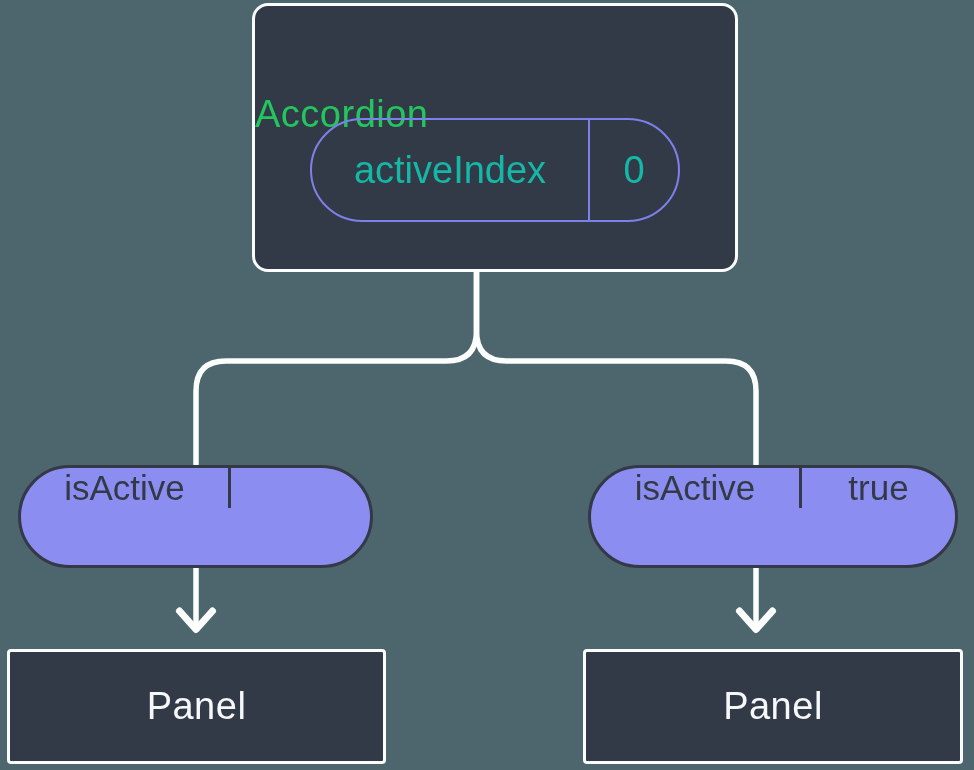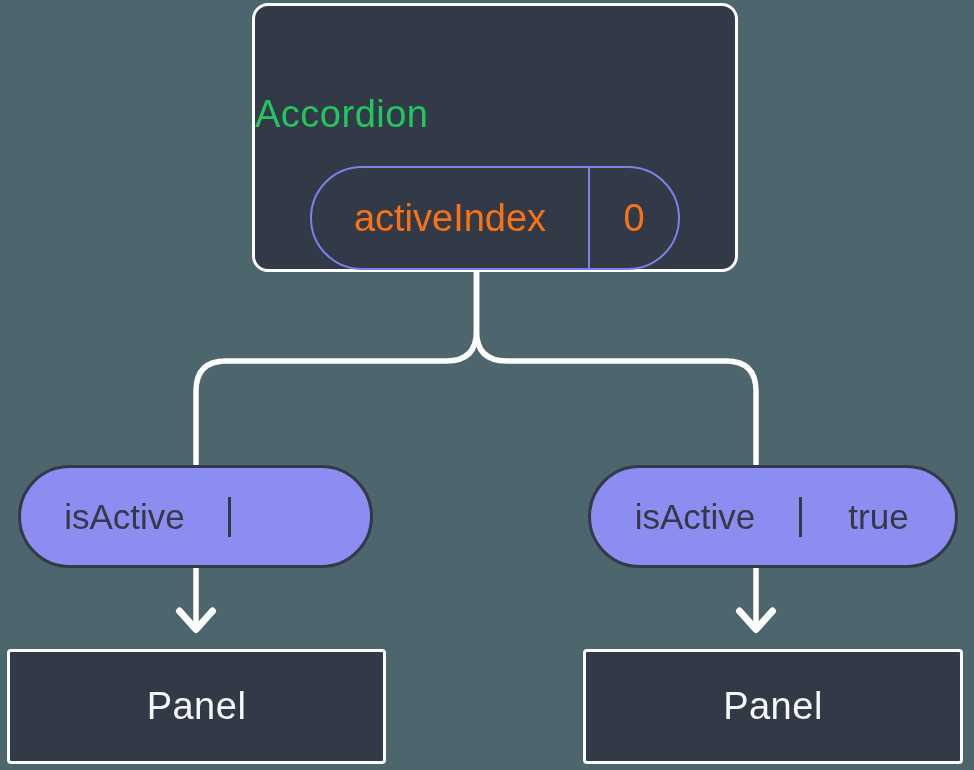--- a/index.html
+++ b/index.html
@@ -51,23 +51,22 @@
     position: absolute;
     left: 55px;
     top: 112px;
     width: 370px;
     height: 104px;
     box-sizing: border-box;
     border: 2.5px solid #7D81EA;
     border-radius: 52px;
     display: flex;
     align-items: stretch;
-    color: #f97316;
+    color: #14b8a6;
     font-size: 38px;
-    margin-top: 48px;
   }
   .prop-pill-outline .cell-name {
     flex: 0 0 276px;
     display: flex;
     align-items: center;
     justify-content: center;
     border-right: 2.5px solid #7D81EA;
   }
   .prop-pill-outline .cell-value {
     flex: 1 1 auto;
@@ -77,21 +76,21 @@
   }
   .state-pill {
     position: absolute;
     top: 465px;
     height: 103px;
     box-sizing: border-box;
     background: #8B8EF0;
     border: 3px solid #333947;
     border-radius: 52px;
     display: flex;
-    align-items: center;
+    align-items: flex-start;
     color: #333947;
     font-size: 35px;
     z-index: 1;
   }
   .state-pill .cell-name {
     display: flex;
     align-items: center;
     justify-content: center;
     border-right: 3px solid #333947;
   }

